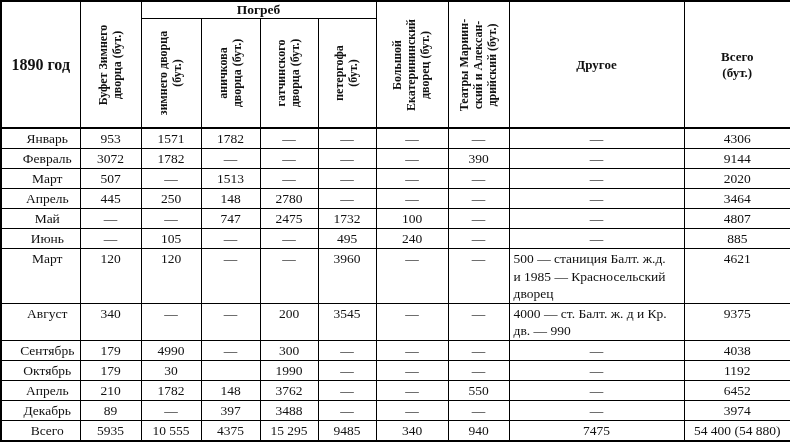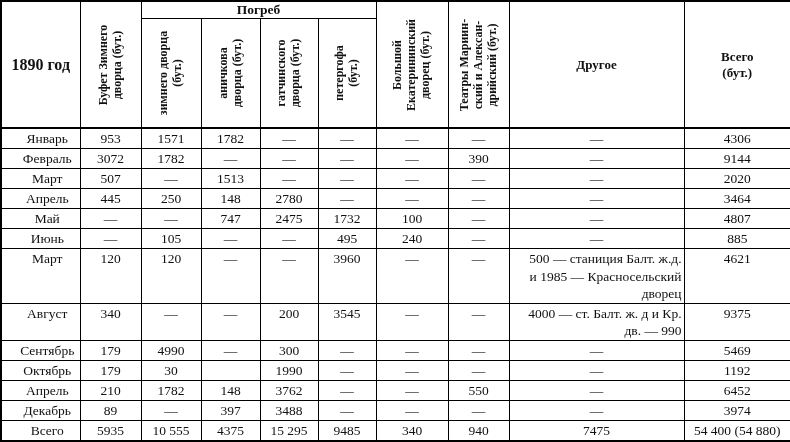--- a/index.html
+++ b/index.html
@@ -53,22 +53,22 @@
     vertical-align: top;
     line-height: 17.5px;
     height: 18px;
     padding-top: 1px;
   }
   tbody td.month {
     text-align: center;
     padding-left: 13px;
   }
   tbody td.txt {
-    text-align: right;
-    padding-left: 12px;
+    text-align: left;
+    padding-left: 4px;
     padding-right: 2px;
     white-space: pre-line;
   }
 </style>
 </head>
 <body>
 
 <table>
   <colgroup>
     <col style="width:79px">
@@ -226,21 +226,21 @@
       <tr>
         <td class="month">Сентябрь</td>
         <td>179</td>
         <td>4990</td>
         <td>—</td>
         <td>300</td>
         <td>—</td>
         <td>—</td>
         <td>—</td>
         <td>—</td>
-        <td>5469</td>
+        <td>4038</td>
       </tr>
       <tr>
         <td class="month">Октябрь</td>
         <td>179</td>
         <td>30</td>
         <td></td>
         <td>1990</td>
         <td>—</td>
         <td>—</td>
         <td>—</td>

